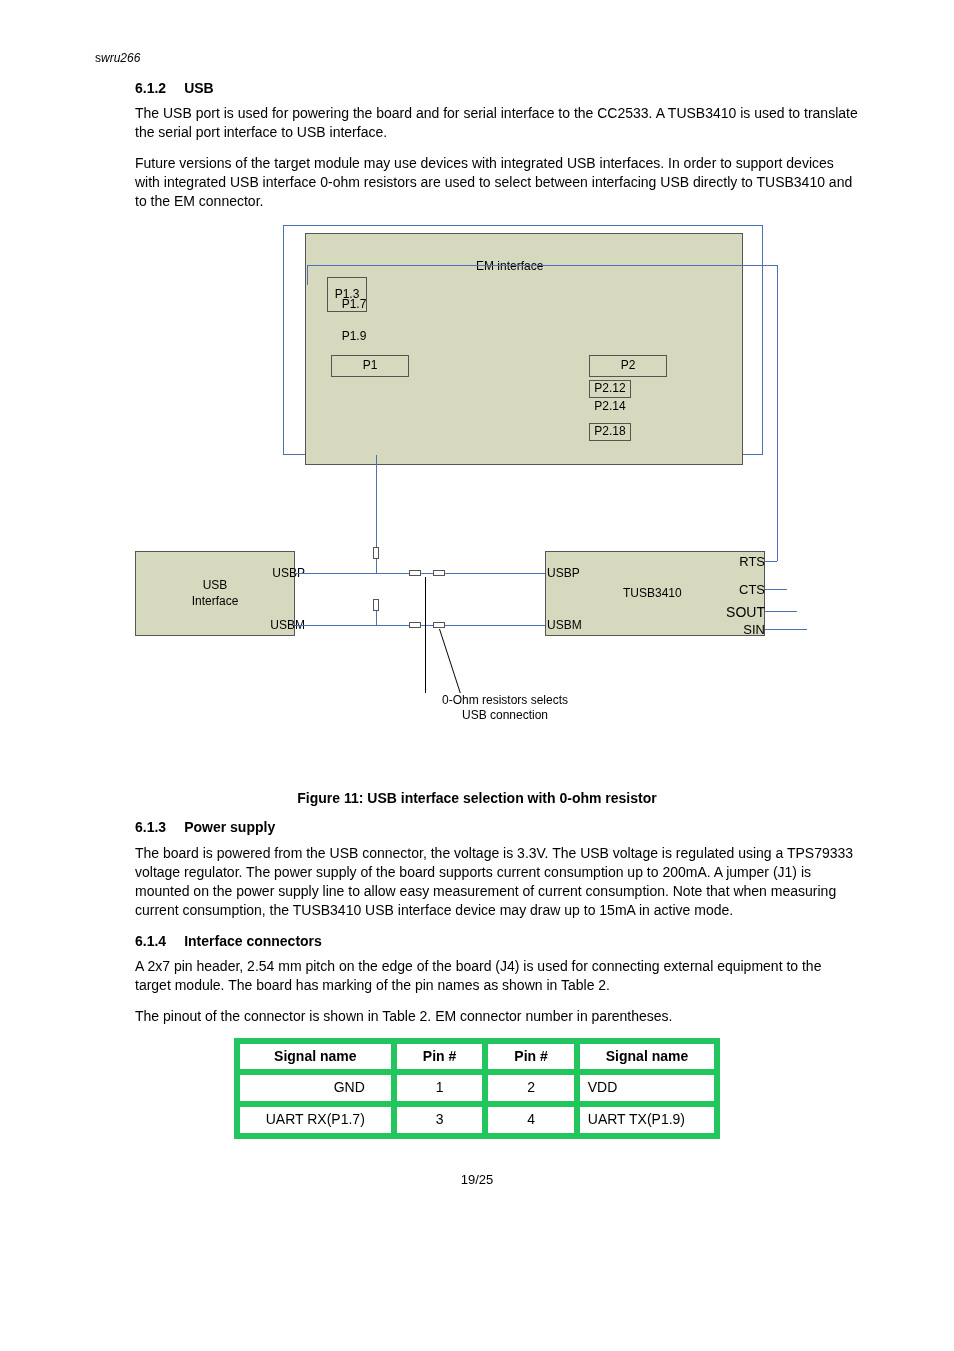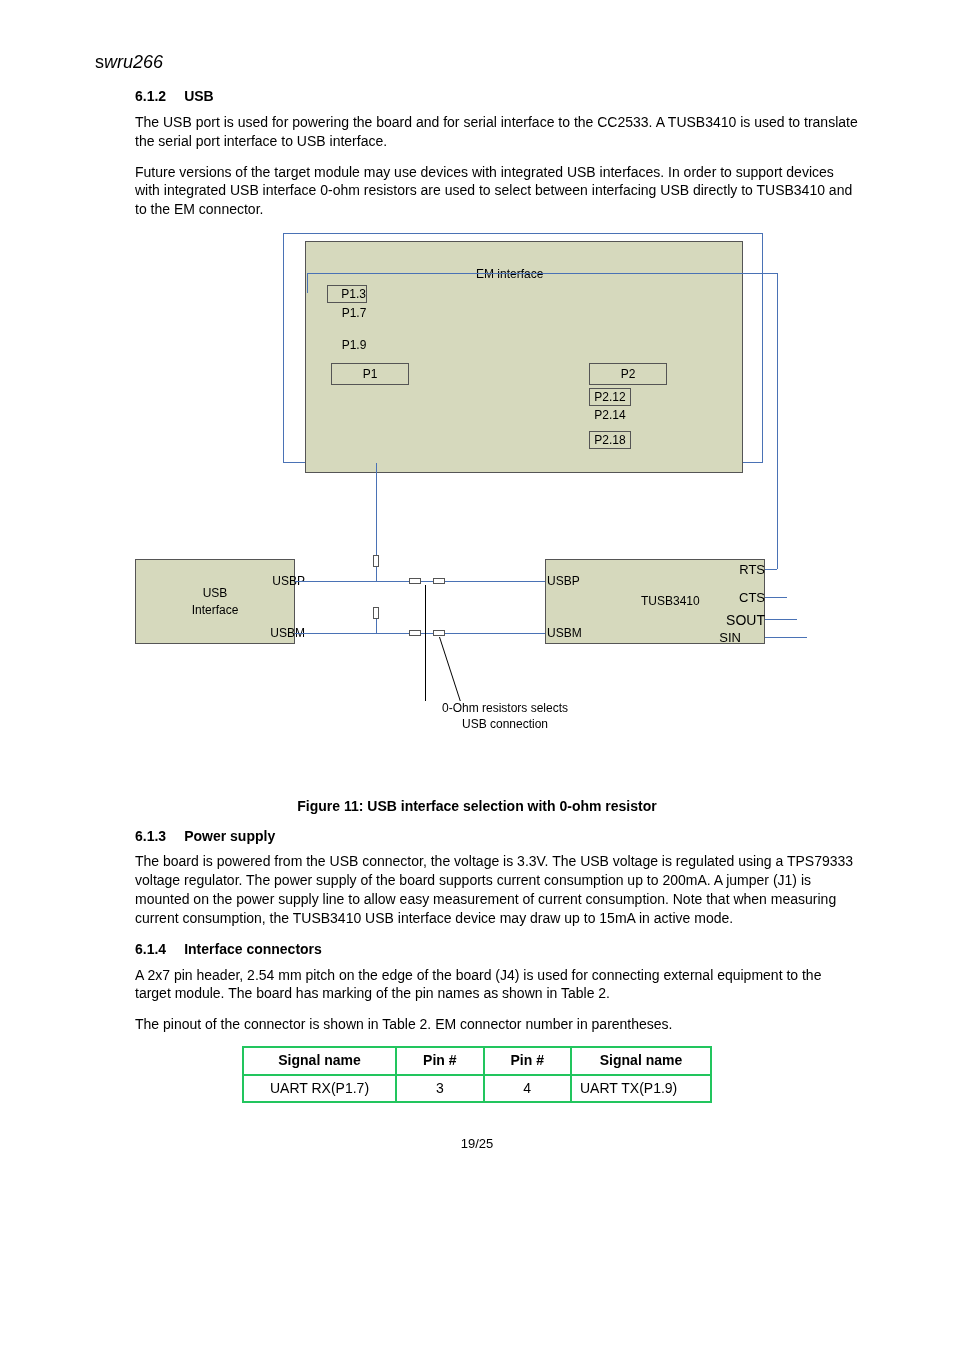--- a/index.html
+++ b/index.html
@@ -16,34 +16,34 @@
     display: flex;
     justify-content: space-between;
     align-items: flex-start;
     margin-bottom: 12px;
   }
   .logo {
     display: flex;
     align-items: center;
   }
   .logo svg { width: 140px; height: 48px; }
-  .doc-id { font-style: italic; font-size: 18px; }
+  .doc-id { font-style: italic; font-size: 12px; }
   .doc-id .s { font-style: normal; }
   .section-heading { font-weight: bold; font-size: 14px; margin-top: 4px; margin-bottom: 6px; margin-left: 40px; }
   .section-num { display: inline-block; margin-right: 18px; }
   .para { margin-left: 40px; margin-bottom: 12px; font-size: 14px; line-height: 1.35; }
   .fig-caption { text-align: center; font-weight: bold; font-size: 14px; margin: 24px 0 10px 0; }
   .footer { text-align: center; font-size: 13px; margin-top: 32px; }
   table.pinout {
     border-collapse: collapse;
     margin: 10px auto 0 auto;
     font-size: 14px;
   }
   table.pinout th, table.pinout td {
-    border: 2px solid #22c55e;
+    border: 6px solid #22c55e;
     padding: 3px 26px;
   }
   table.pinout th { font-weight: bold; text-align: center; }
   table.pinout td.signal-left { text-align: right; min-width: 140px; }
   table.pinout td.pin { text-align: center; min-width: 50px; }
   table.pinout td.signal-right { text-align: left; min-width: 140px; padding-left: 8px; }
 
   
   .diagram-wrap {
     margin: 14px 0 0 40px;
@@ -80,40 +80,40 @@
   }
   .em-inner {
     position: absolute;
     left: 170px; top: 8px;
     width: 438px; height: 232px;
     border: 1px solid #555;
     background: #d6d9bd;
   }
   .p1 { left: 196px; top: 130px; width: 78px; height: 22px; }
   .p2 { left: 454px; top: 130px; width: 78px; height: 22px; }
-  .p13 { left: 192px; top: 52px; width: 40px; height: 18px; background:#d6d9bd; border:1px solid #555;justify-content:flex-end; }
+  .p13 { left: 192px; top: 52px; width: 40px; height: 35px; background:#d6d9bd; border:1px solid #555; }
   .p17 { left: 200px; top: 72px; width: 38px; height: 16px; border:none; background:transparent; }
   .p19 { left: 200px; top: 104px; width: 38px; height: 16px; border:none; background:transparent; }
   .p212 { left: 454px; top: 155px; width: 42px; height: 18px; }
   .p214 { left: 454px; top: 174px; width: 42px; height: 16px; border:none; background:transparent; }
   .p218 { left: 454px; top: 198px; width: 42px; height: 18px; }
 
   .usb-if { left: 0; top: 326px; width: 160px; height: 85px; }
   .tusb { left: 410px; top: 326px; width: 220px; height: 85px; }
 
   .usbp-l { left: 130px; top: 340px; width: 40px; border:none; background:transparent; justify-content:flex-end; }
   .usbm-l { left: 130px; top: 392px; width: 40px; border:none; background:transparent; justify-content:flex-end; }
   .usbp-r { left: 412px; top: 340px; width: 42px; border:none; background:transparent; justify-content:flex-start; }
   .usbm-r { left: 412px; top: 392px; width: 42px; border:none; background:transparent; justify-content:flex-start; }
-  .tusb-label { left: 506px; top: 360px; border:none; background:transparent; }
+  .tusb-label { left: 488px; top: 360px; border:none; background:transparent; }
 
   .rts { left: 600px; top: 328px; width: 30px; border:none; background:transparent; justify-content:flex-end; font-size:13px;}
   .cts { left: 600px; top: 356px; width: 30px; border:none; background:transparent; justify-content:flex-end; font-size:13px;}
   .sout { left: 592px; top: 378px; width: 38px; border:none; background:transparent; justify-content:flex-end; font-size:14px;}
-  .sin { left: 576px; top: 396px; width: 30px; border:none; background:transparent; justify-content:flex-end; font-size:13px;}
+  .sin { left: 600px; top: 396px; width: 30px; border:none; background:transparent; justify-content:flex-end; font-size:13px;}
 
   .ohm-label { position:absolute; left: 270px; top: 468px; width: 200px; text-align:center; font-size:12px; line-height:1.3; }
 </style>
 </head>
 <body>
 
 <div class="header-row">
   <div class="doc-id"><span class="s">s</span><span>wru266</span></div>
 </div>
 
@@ -208,20 +208,26 @@
   <thead>
     <tr>
       <th>Signal name</th>
       <th>Pin #</th>
       <th>Pin #</th>
       <th>Signal name</th>
     </tr>
   </thead>
   <tbody>
     <tr>
+      <td class="signal-left">GND</td>
+      <td class="pin">1</td>
+      <td class="pin">2</td>
+      <td class="signal-right">VDD</td>
+    </tr>
+    <tr>
       <td class="signal-left">UART RX(P1.7)</td>
       <td class="pin">3</td>
       <td class="pin">4</td>
       <td class="signal-right">UART TX(P1.9)</td>
     </tr>
   </tbody>
 </table>
 
 <div class="footer">19/25</div>
 

